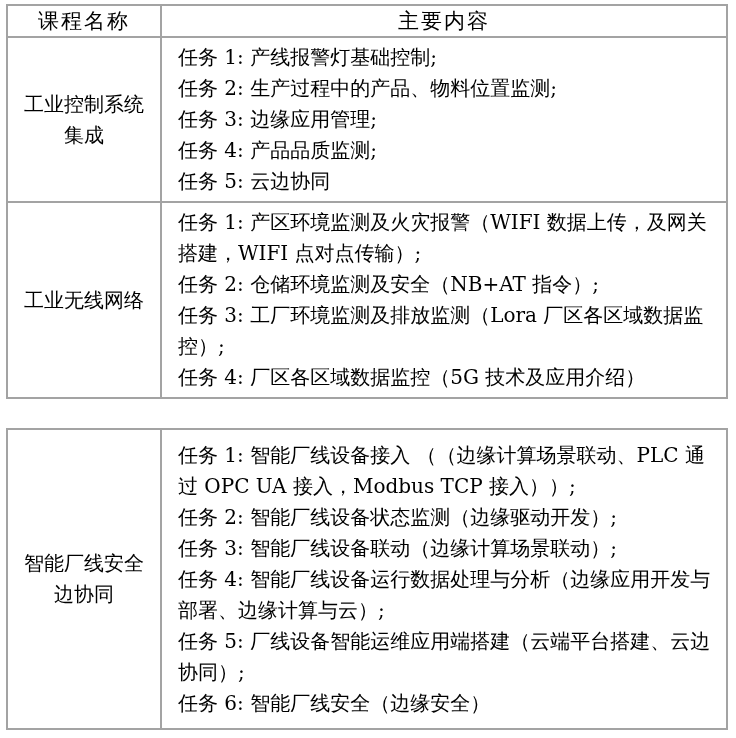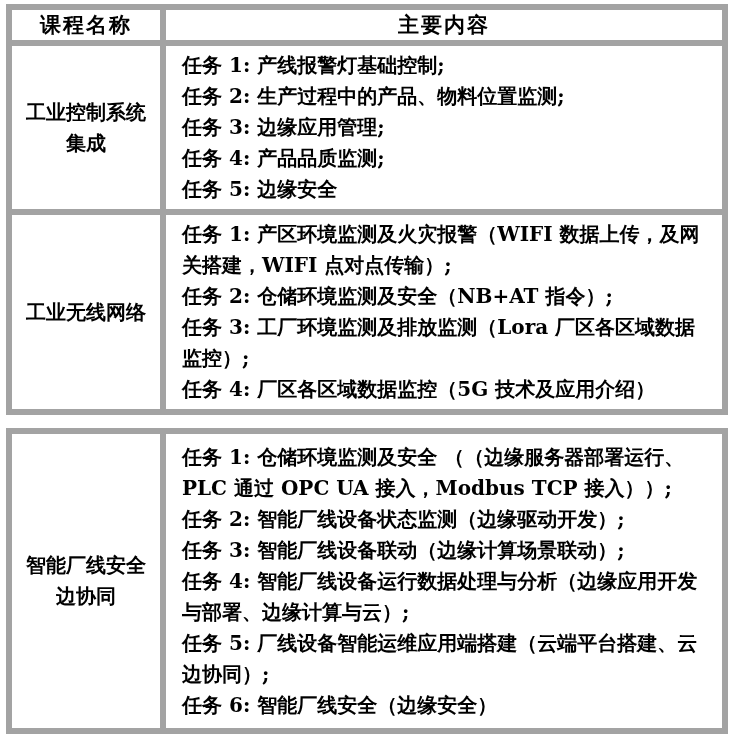--- a/index.html
+++ b/index.html
@@ -21,22 +21,22 @@
     left: 6px;
     width: 722px;
     border-collapse: collapse;
     table-layout: fixed;
     background: #ffffff;
   }
   #table1 { top: 4px; }
   #table2 { top: 428px; }
   table.doc-table th,
   table.doc-table td {
-    border: 6px solid #a3a3a3;
-    font-weight: bold;
+    border: 2px solid #a3a3a3;
+    font-weight: normal;
     overflow: hidden;
     margin-top: 19px;
   }
   col.course-col { width: 154px; }
   .header-cell {
     height: 27px;
     text-align: center;
     vertical-align: middle;
     font-size: 21px;
     letter-spacing: 2px;
@@ -79,21 +79,21 @@
         <th class="header-cell">主要内容</th>
       </tr>
       <tr class="row-1">
         <td class="course-cell">工业控制系统
 集成</td>
         <td class="tasks-cell">
             <div class="task-line">任务 1: 产线报警灯基础控制;</div>
             <div class="task-line">任务 2: 生产过程中的产品、物料位置监测;</div>
             <div class="task-line">任务 3: 边缘应用管理;</div>
             <div class="task-line">任务 4: 产品品质监测;</div>
-            <div class="task-line">任务 5: 边缘安全</div>
+            <div class="task-line">任务 5: 云边协同</div>
           </td>
       </tr>
       <tr class="row-2">
         <td class="course-cell">工业无线网络</td>
         <td class="tasks-cell">
             <div class="task-line">任务 1: 产区环境监测及火灾报警（WIFI 数据上传，及网关搭建，WIFI 点对点传输）;</div>
             <div class="task-line">任务 2: 仓储环境监测及安全（NB+AT 指令）;</div>
             <div class="task-line">任务 3: 工厂环境监测及排放监测（Lora 厂区各区域数据监控）;</div>
             <div class="task-line">任务 4: 厂区各区域数据监控（5G 技术及应用介绍）</div>
           </td>
@@ -104,21 +104,21 @@
   <table id="table2" class="doc-table">
     <colgroup>
       <col class="course-col">
       <col>
     </colgroup>
     <tbody>
       <tr class="row-1">
         <td class="course-cell">智能厂线安全
 边协同</td>
         <td class="tasks-cell">
-            <div class="task-line">任务 1: 仓储环境监测及安全 （（边缘服务器部署运行、PLC 通过 OPC UA 接入，Modbus TCP 接入））;</div>
+            <div class="task-line">任务 1: 智能厂线设备接入 （（边缘计算场景联动、PLC 通过 OPC UA 接入，Modbus TCP 接入））;</div>
             <div class="task-line">任务 2: 智能厂线设备状态监测（边缘驱动开发）;</div>
             <div class="task-line">任务 3: 智能厂线设备联动（边缘计算场景联动）;</div>
             <div class="task-line">任务 4: 智能厂线设备运行数据处理与分析（边缘应用开发与部署、边缘计算与云）;</div>
             <div class="task-line">任务 5: 厂线设备智能运维应用端搭建（云端平台搭建、云边协同）;</div>
             <div class="task-line">任务 6: 智能厂线安全（边缘安全）</div>
           </td>
       </tr>
     </tbody>
   </table>
 

